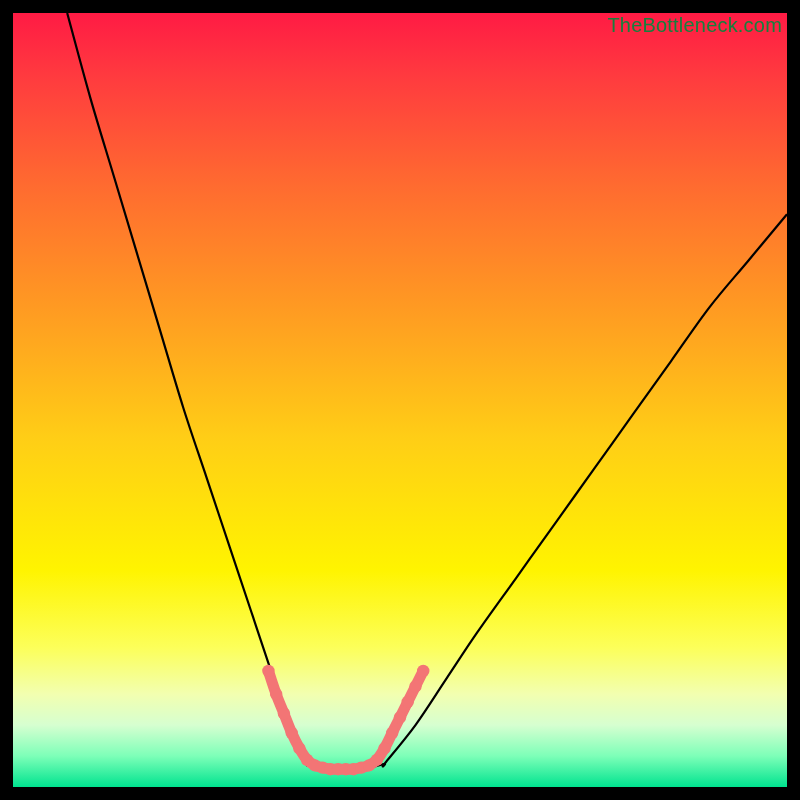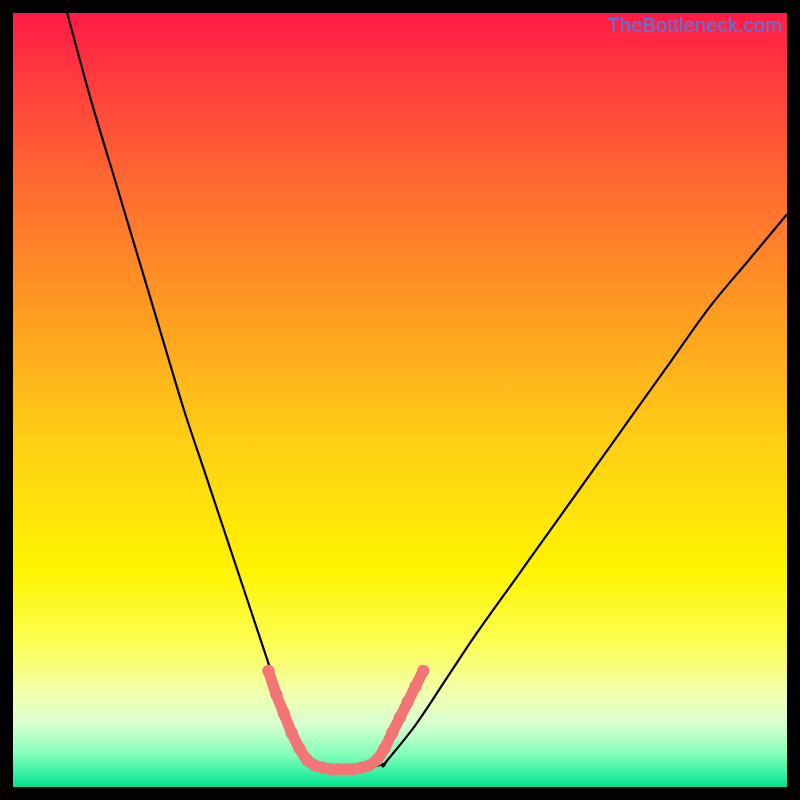--- a/index.html
+++ b/index.html
@@ -44,21 +44,21 @@
     );
   }
   .curve-svg, .dots-svg {
     position: absolute;
     inset: 0;
   }
   .watermark {
     position: absolute;
     top: 14px;
     right: 18px;
-    color: #3b82f6;
+    color: #15803d;
     font-size: 20px;
     font-weight: 500;
     letter-spacing: 0.2px;
     text-align: center;
   }
 </style>
 </head>
 <body>
 
 <div class="frame">

